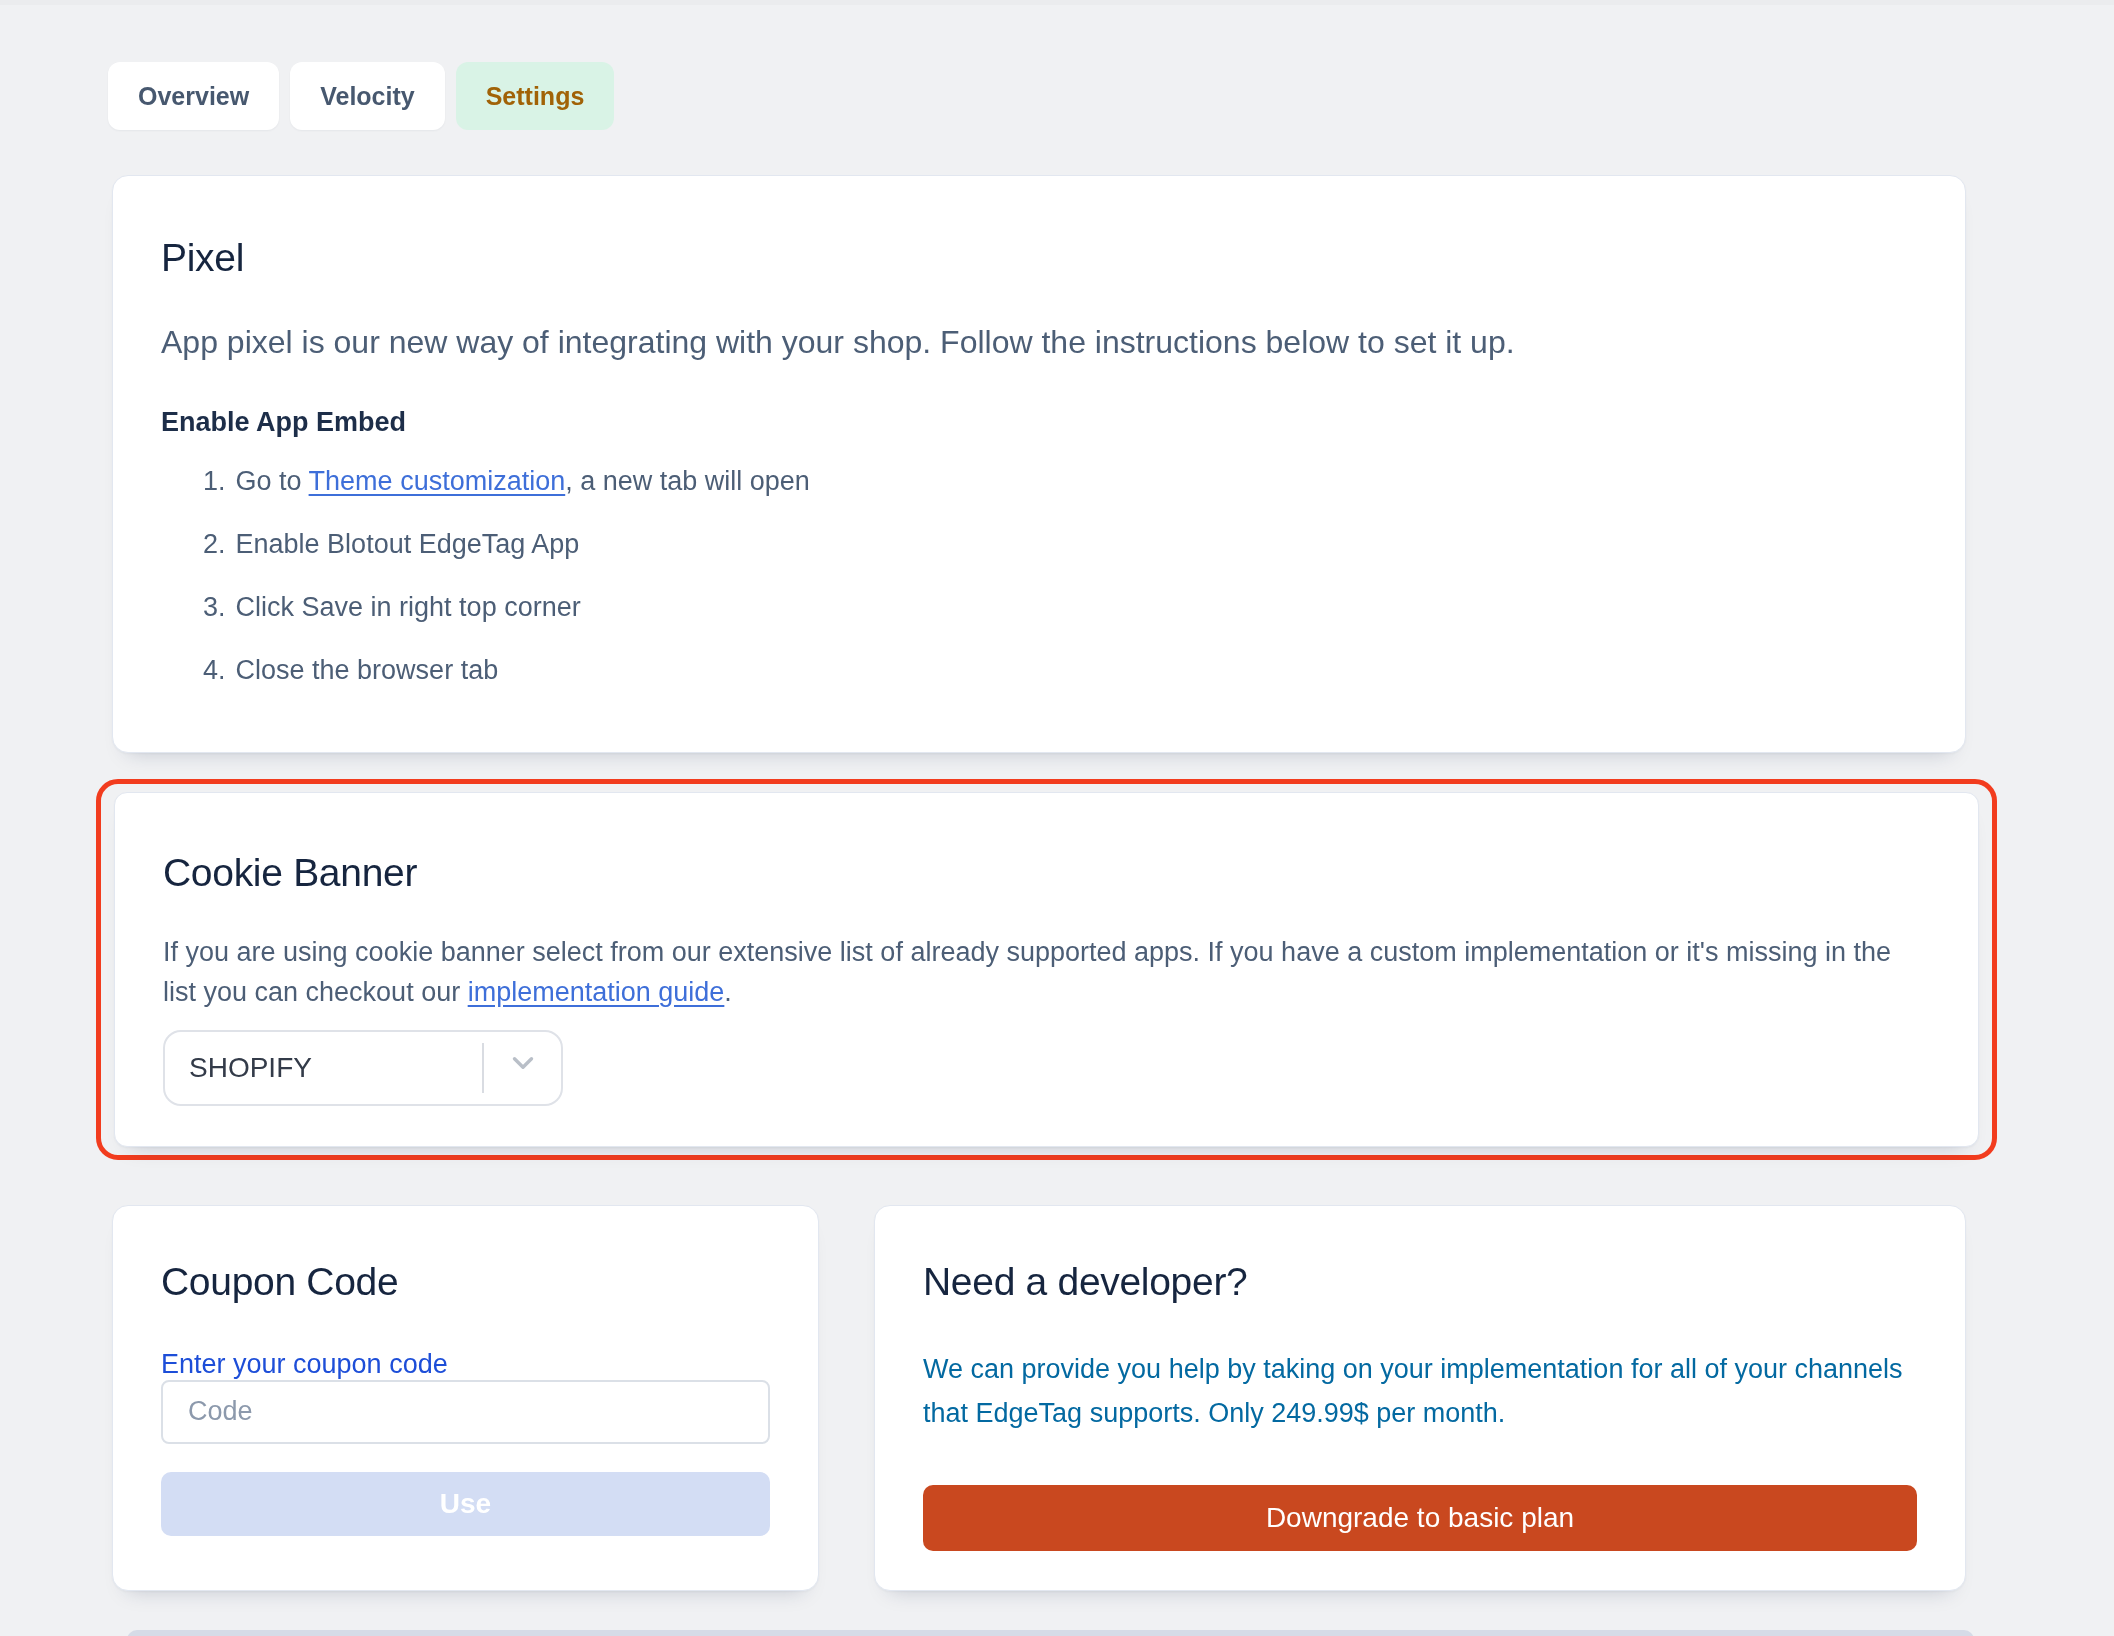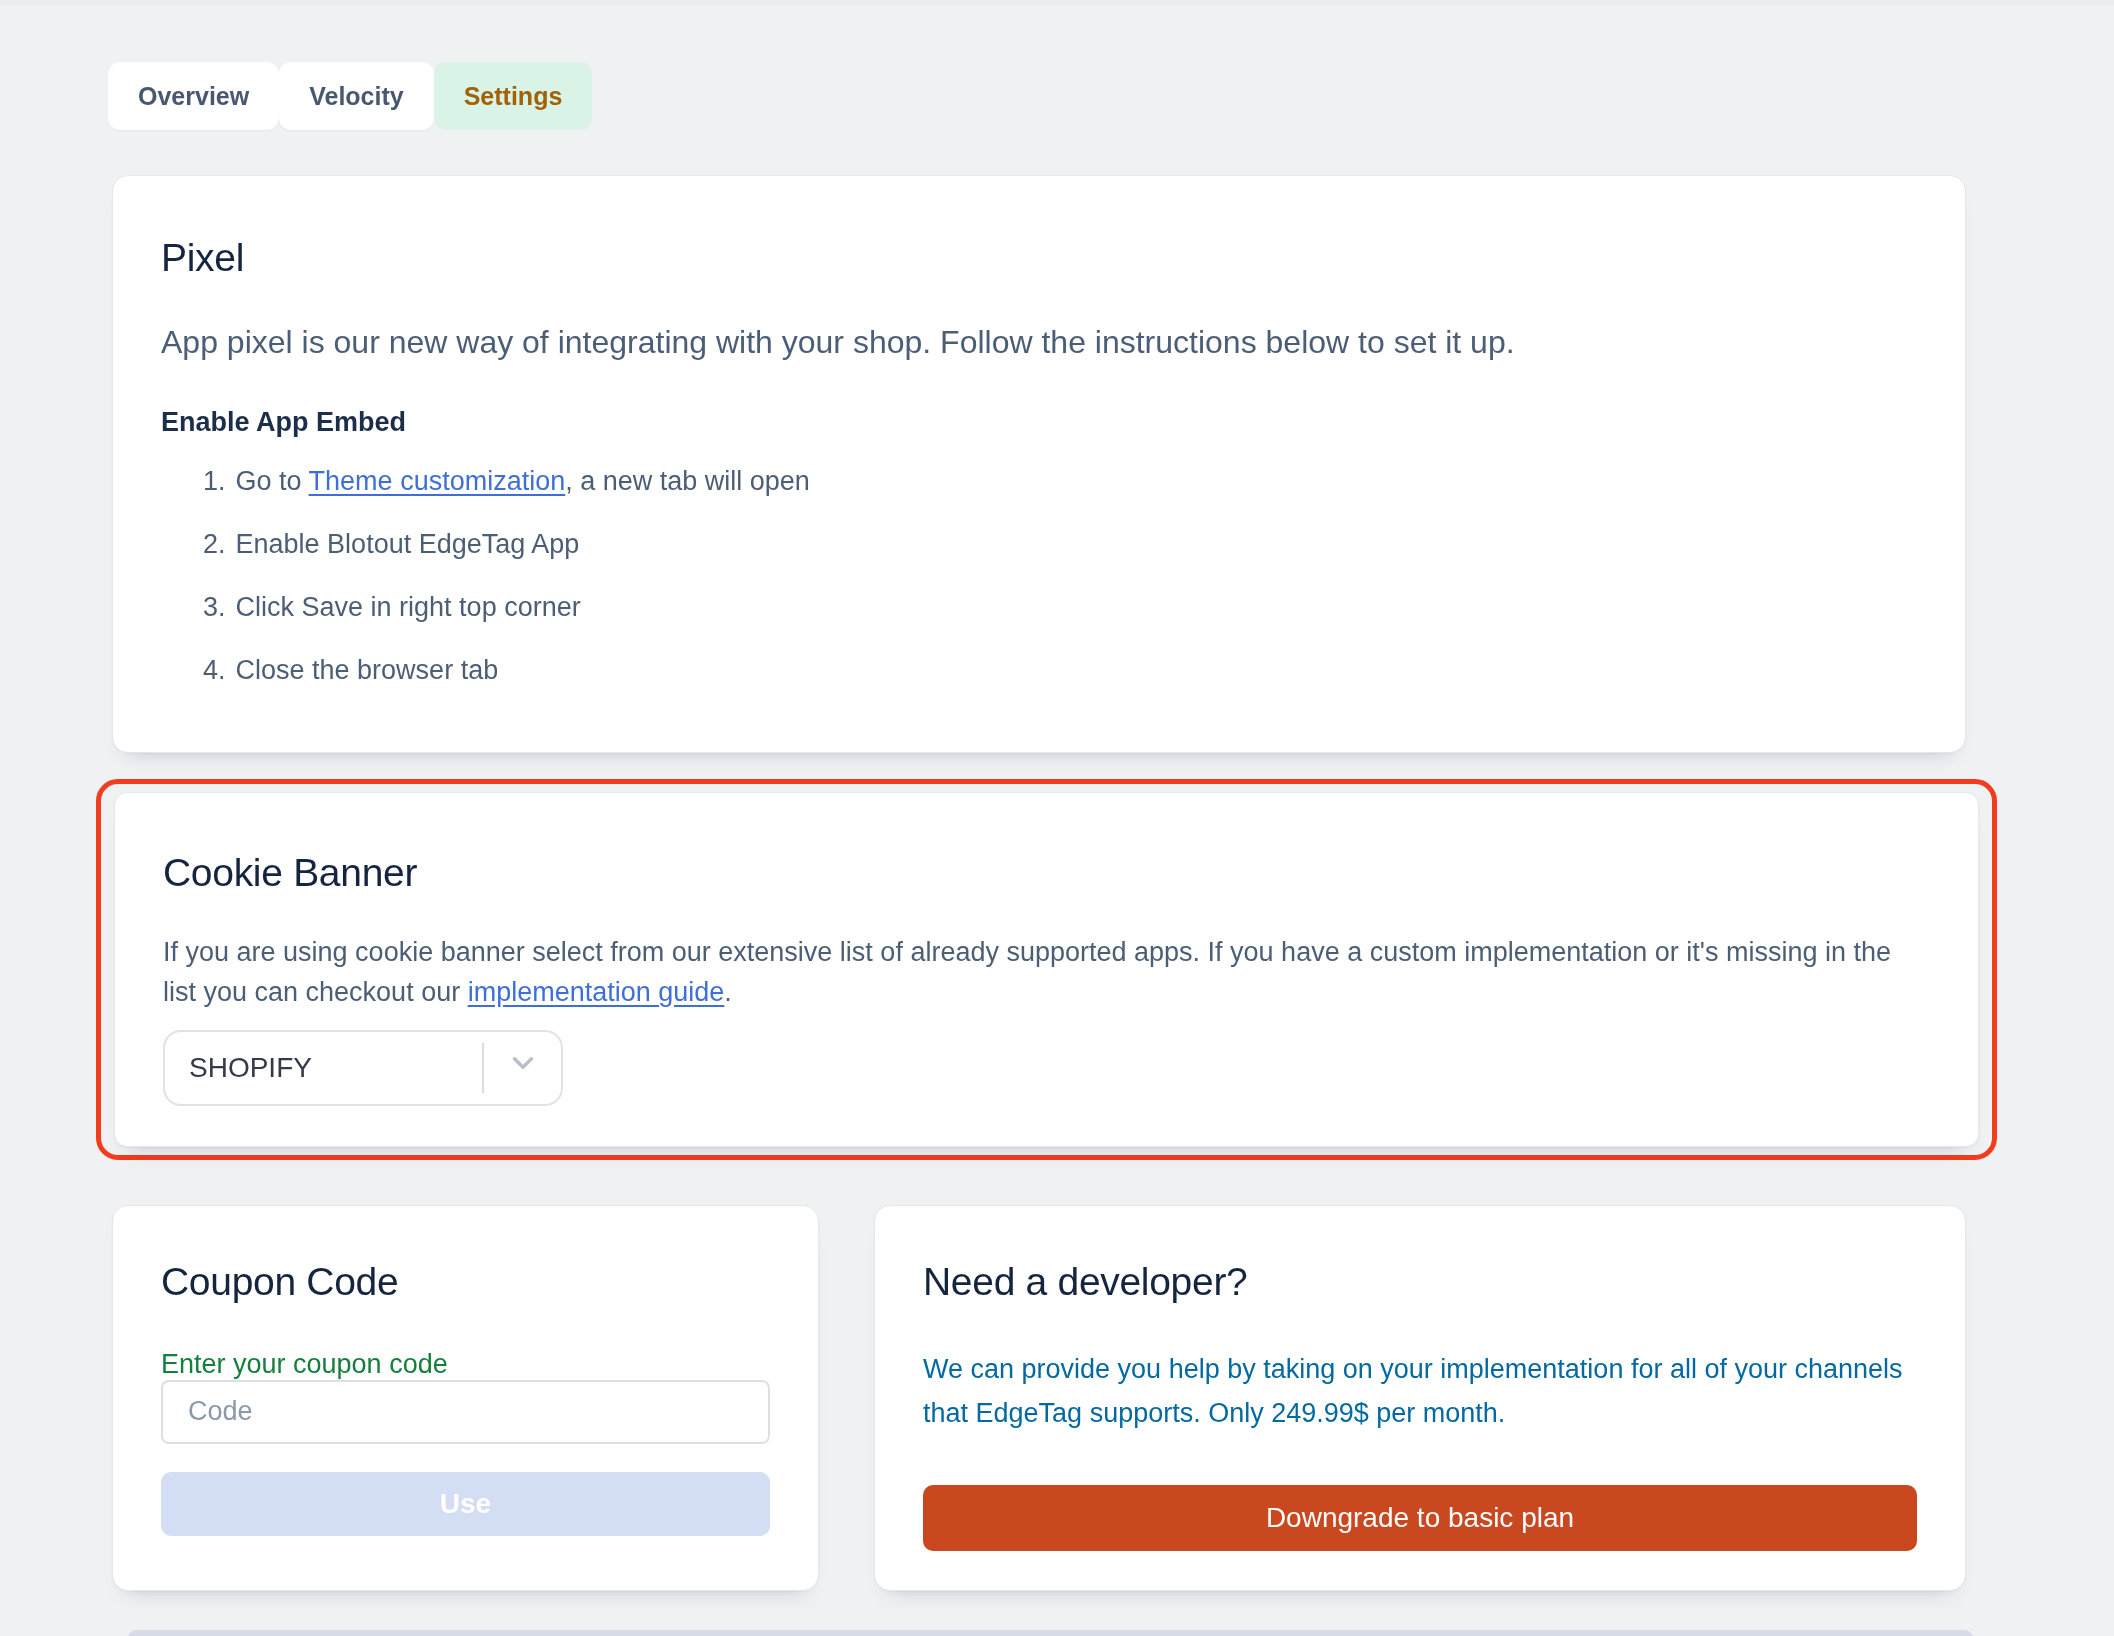--- a/index.html
+++ b/index.html
@@ -11,21 +11,21 @@
     overflow: hidden;
     color: #4c5e76;
   }
   .top-strip {
     position: absolute; top: 0; left: 0; right: 0; height: 5px;
     background: #ebecee;
   }
 
   
   .tabs {
-    display: flex; 
+    display: flex; gap: 11px;
     padding: 62px 0 0 108px;
     text-align: center;
   }
   .tab {
     height: 68px; padding: 0 30px;
     display: flex; align-items: center; justify-content: center;
     background: #ffffff; border-radius: 12px;
     font-size: 25px; font-weight: 700; color: #47586f;
     box-shadow: 0 1px 2px rgba(20,30,50,0.05);
     cursor: pointer; user-select: none;
@@ -122,21 +122,21 @@
     width: 1854px;
     display: flex; gap: 55px;
   }
   .coupon-card {
     width: 707px; height: 386px;
     padding: 44px 48px;
   }
   .coupon-card .card-title { margin-top: 8px; }
   .coupon-label {
     margin-top: 42px;
-    font-size: 27px; color: #15803d;
+    font-size: 27px; color: #1d4ed8;
   }
   .coupon-input {
     width: 100%; height: 64px;
     border: 2px solid #dbe0e7;
     border-radius: 8px;
     font-family: "Liberation Sans", sans-serif;
     font-size: 27px; color: #333b49;
     padding: 0 25px;
     outline: none;
     background: #fff;

